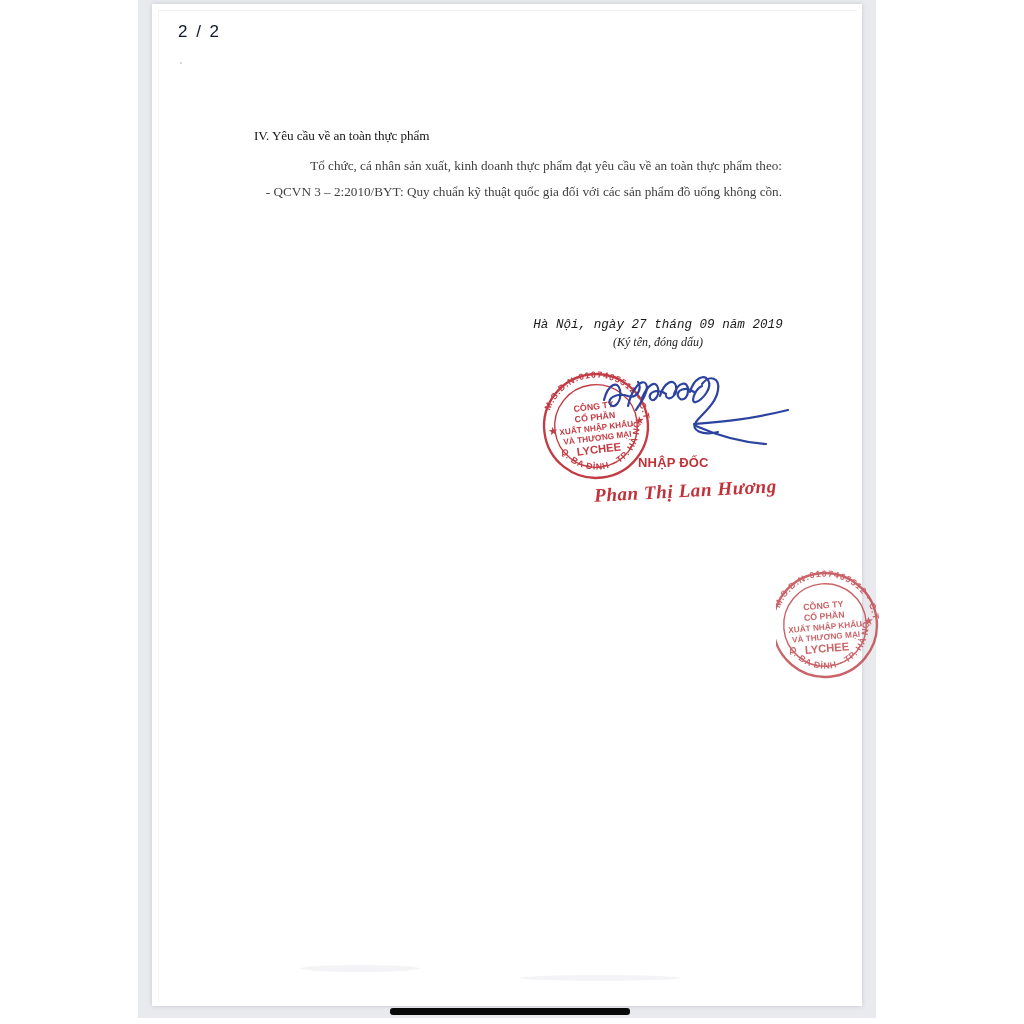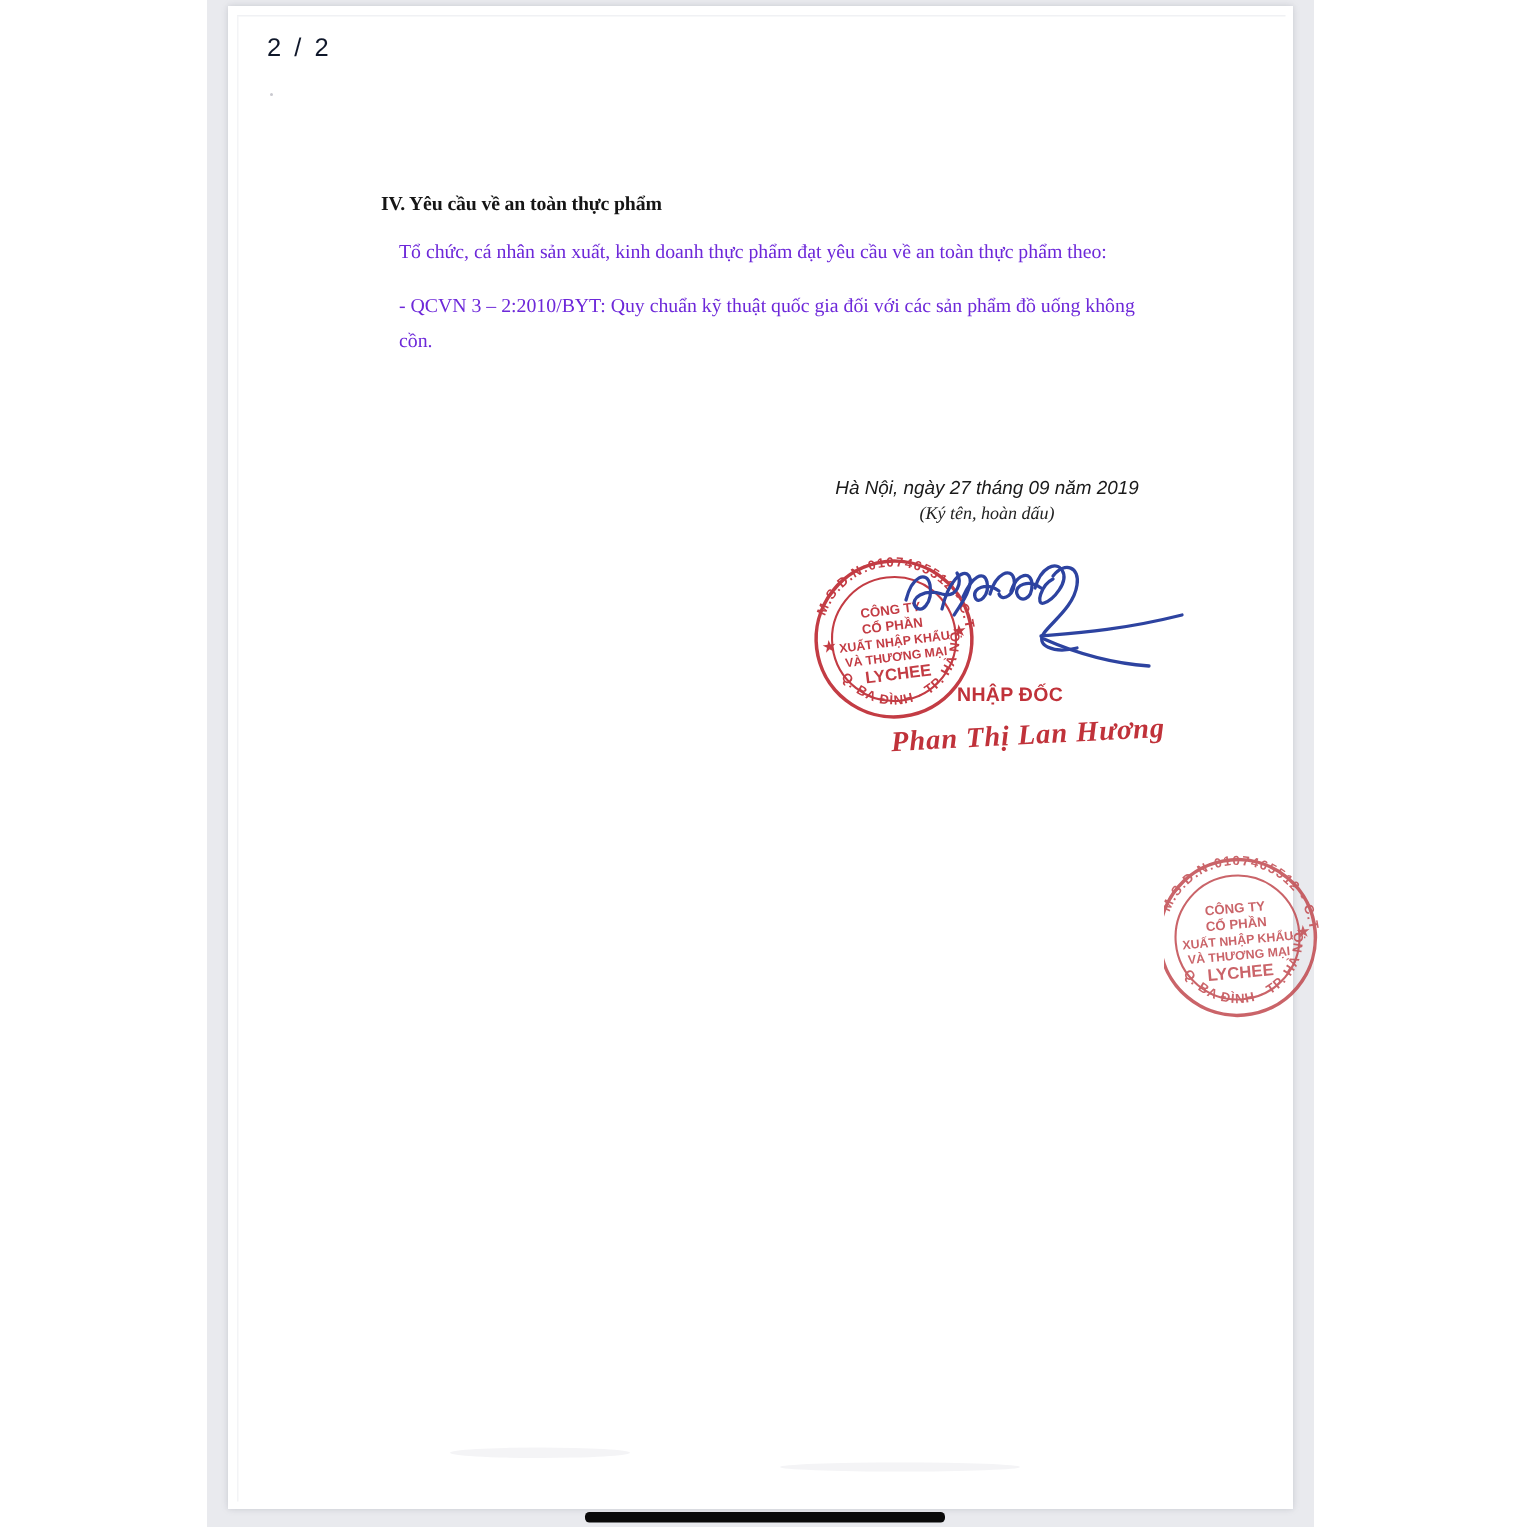--- a/index.html
+++ b/index.html
@@ -71,46 +71,46 @@
 
   
   .doc-body {
     position: absolute;
     left: 254px;
     top: 128px;
     width: 530px;
   }
   .heading {
     font-family: "Liberation Serif", serif;
-    font-weight: bold;
+    font-weight: normal;
     font-size: 13.2px;
     color: #151515;
     margin: 0 0 10px 0;
     letter-spacing: -0.1px;
   }
   .para {
     font-family: "Liberation Serif", serif;
     font-size: 13.2px;
-    color: #6d28d9;
-    margin: 12px;
+    color: #404040;
+    margin: 2px;
     line-height: 23.5px;
-    text-align: left;
+    text-align: right;
   }
   .para + .para { margin-top: 0px; }
 
   
   .sign-block {
     position: absolute;
     left: 508px;
     top: 318px;
     width: 300px;
     text-align: center;
   }
   .sign-date {
-    font-family: Liberation Sans, sans-serif;
+    font-family: Liberation Mono, monospace;
     font-style: italic;
     font-size: 12.6px;
     color: #1a1a1a;
     white-space: nowrap;
   }
   .sign-role {
     font-family: "Liberation Serif", serif;
     font-weight: bold;
     font-size: 13.4px;
     color: #0d0d0d;
@@ -234,21 +234,21 @@
 <div class="speck"></div>
 
 <div class="doc-body">
   <p class="heading" id="heading-el">IV. Yêu cầu về an toàn thực phẩm</p>
   <p class="para">Tổ chức, cá nhân sản xuất, kinh doanh thực phẩm đạt yêu cầu về an toàn thực phẩm theo:</p>
   <p class="para">- QCVN 3 – 2:2010/BYT: Quy chuẩn kỹ thuật quốc gia đối với các sản phẩm đồ uống không cồn.</p>
 </div>
 
 <div class="sign-block">
   <div class="sign-date">Hà Nội, ngày 27 tháng 09 năm 2019</div>
-  <div class="sign-note">(Ký tên, hoàn dấu)</div>
+  <div class="sign-note">(Ký tên, đóng dấu)</div>
 </div>
 
 <div class="stamp stamp-main">
   <svg viewBox="0 0 200 200" xmlns="http://www.w3.org/2000/svg">
     <defs>
       <path id="arcTop" d="M 18,100 A 82,82 0 0 1 182,100" fill="none"></path>
       <path id="arcBottom" d="M 26,100 A 74,74 0 0 0 174,100" fill="none"></path>
     </defs>
     <circle cx="100" cy="100" r="88" fill="none" stroke="currentColor" stroke-width="4"></circle>
     <circle cx="100" cy="100" r="70" fill="none" stroke="currentColor" stroke-width="2.4"></circle>

